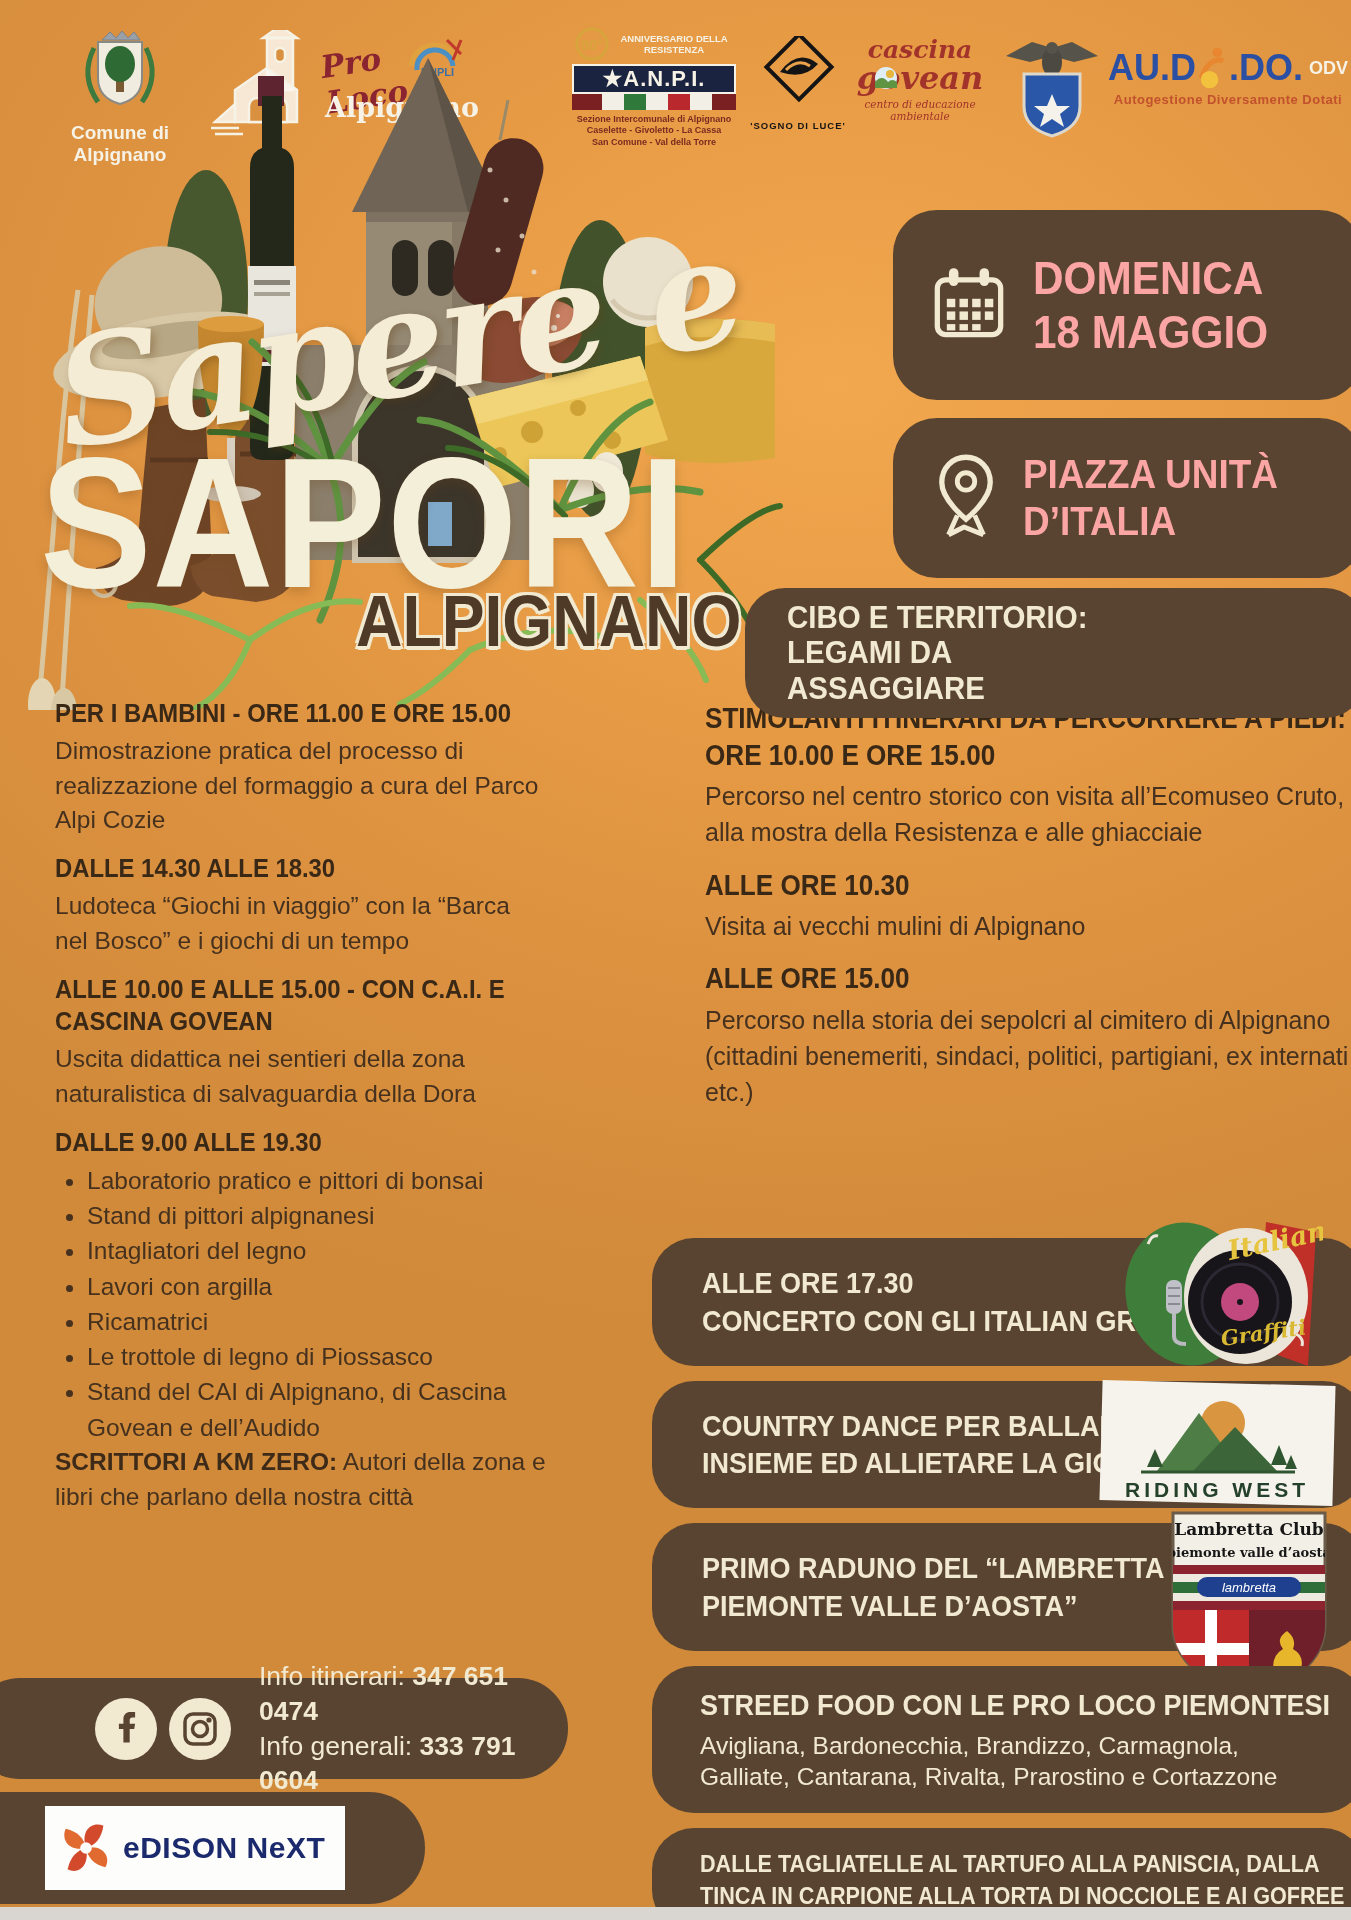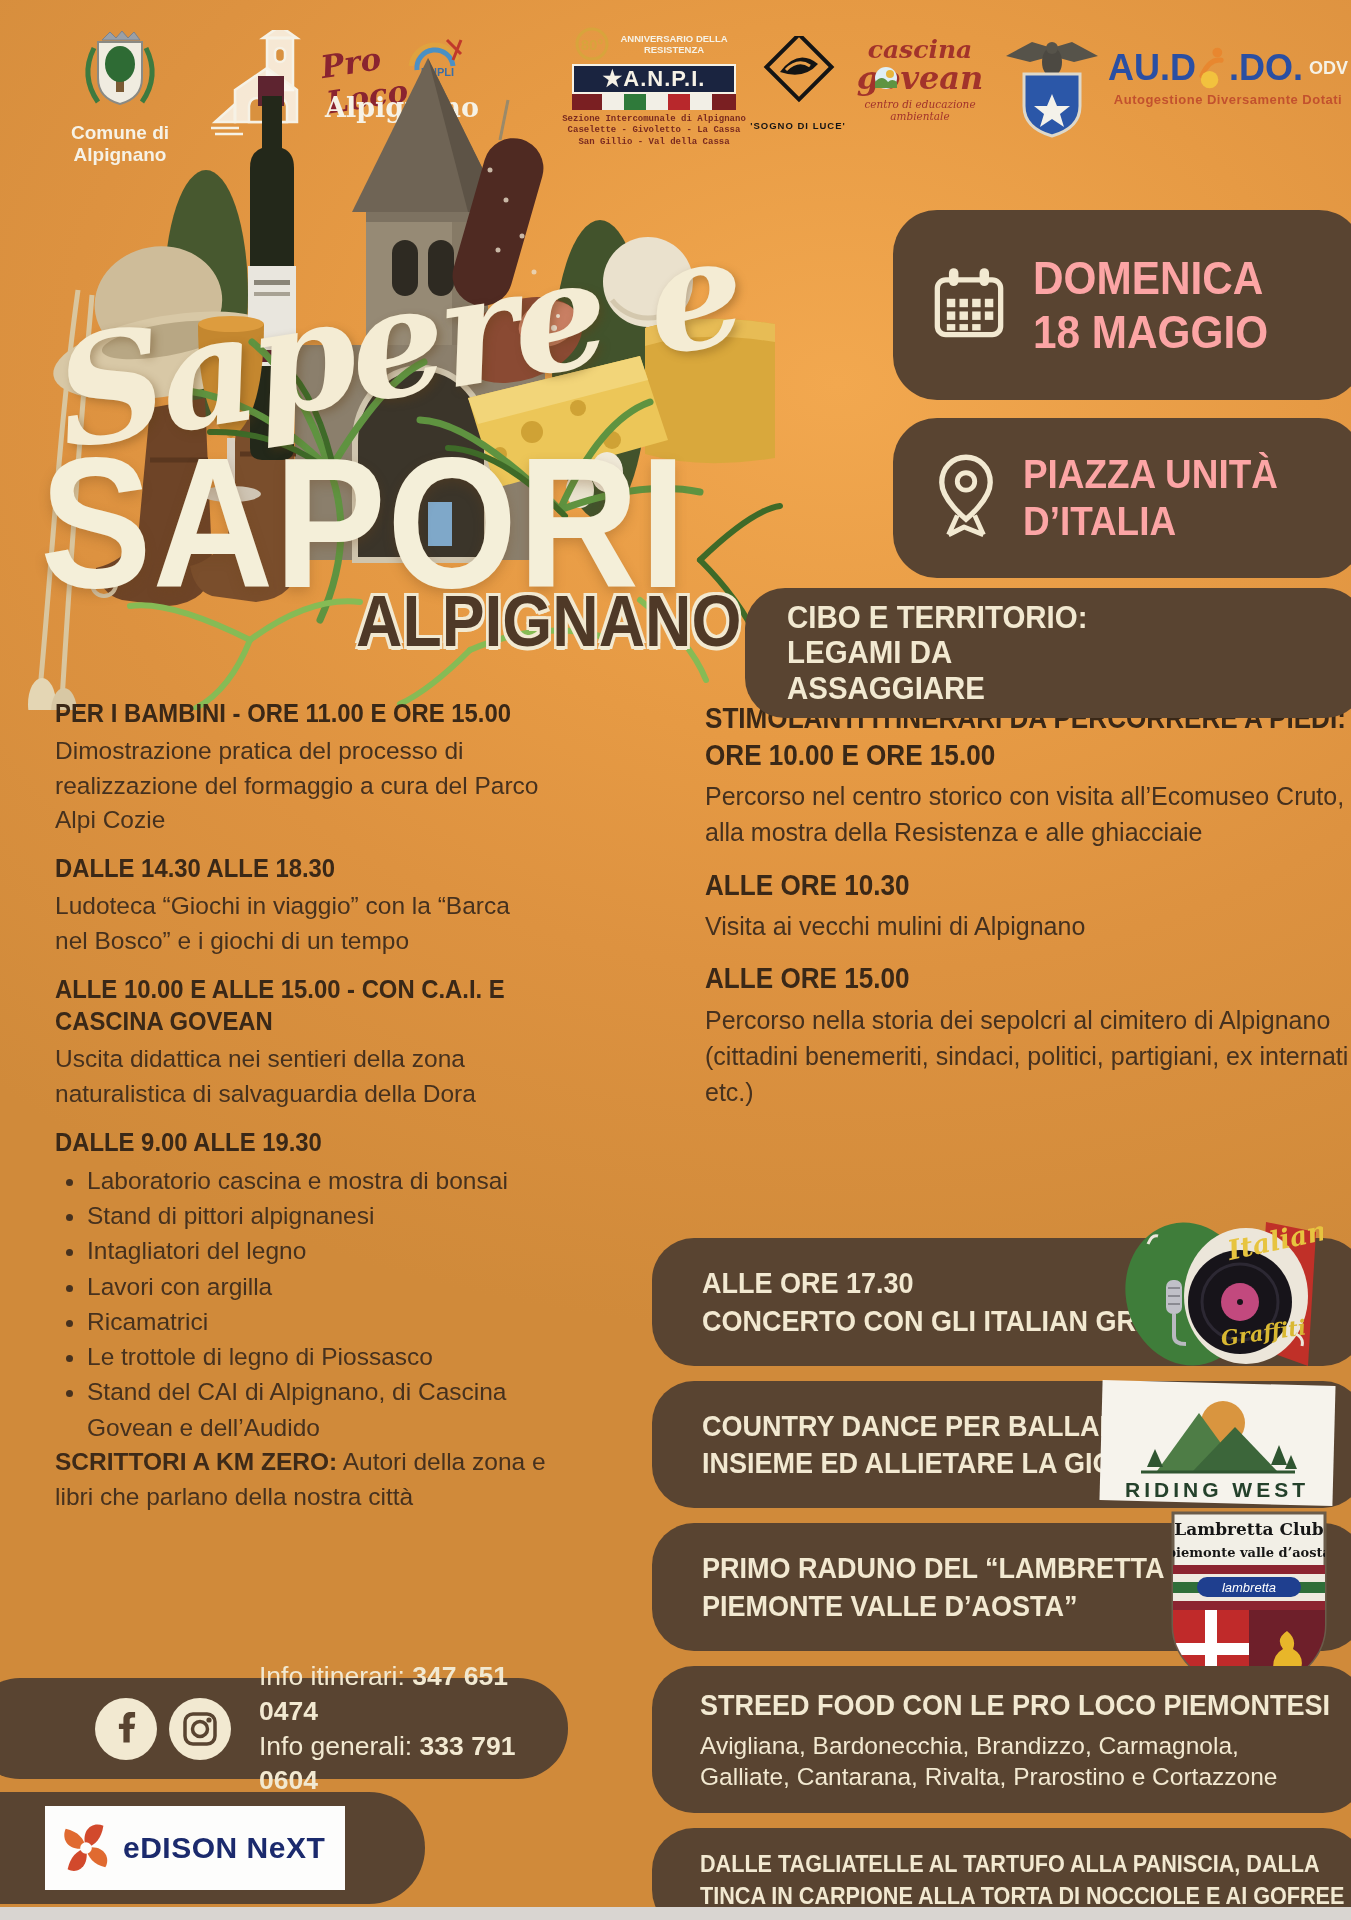--- a/index.html
+++ b/index.html
@@ -138,24 +138,24 @@
     <div style="margin:2px auto 0;width:160px;background:#1a2440;border:2px solid #f6f2e6;color:#f6f2e6;font-weight:800;font-size:22px;letter-spacing:1px;">★A.N.P.I.</div>
     <svg width="164" height="16" viewBox="0 0 164 16">
       <rect x="0" y="0" width="30" height="16" fill="#7a1f22"></rect>
         <rect x="30" y="0" width="22" height="16" fill="#f2efe6"></rect>
       <rect x="52" y="0" width="22" height="16" fill="#2f7a3a"></rect>
         <rect x="74" y="0" width="22" height="16" fill="#f2efe6"></rect>
       <rect x="96" y="0" width="22" height="16" fill="#b8282c"></rect>
         <rect x="118" y="0" width="22" height="16" fill="#f2efe6"></rect>
       <rect x="140" y="0" width="24" height="16" fill="#7a1f22"></rect>
     </svg>
-    <div style="font-size:9px;font-weight:700;color:#7a2a20;line-height:1.25;font-family:Liberation Mono, monospace;">
+    <div style="font-size:9px;font-weight:700;color:#7a2a20;line-height:1.25;">
       <div>Sezione Intercomunale di Alpignano</div>
       <div>Caselette - Givoletto - La Cassa</div>
-      <div>San Gillio - Val della Cassa</div>
+      <div>San Comune - Val della Torre</div>
     </div>
   </div>
 
   <div class="logo" style="left:748px;top:36px;width:100px;">
     <svg width="92" height="80" viewBox="0 0 92 80">
       <rect x="24" y="8" width="46" height="46" fill="none" stroke="#141414" stroke-width="4" transform="rotate(45 47 31)"></rect>
       <path d="M28,36 Q46,12 66,28 Q52,44 28,36 Z" fill="#141414"></path>
       <path d="M34,34 Q46,22 58,30" fill="none" stroke="#e9a04b" stroke-width="3"></path>
     </svg>
     <div style="font-size:9.5px;font-weight:700;color:#141414;letter-spacing:1px;">'SOGNO DI LUCE'</div>
@@ -373,21 +373,21 @@
     <p class="bL">Dimostrazione pratica del processo di realizzazione del formaggio a cura del Parco Alpi Cozie</p>
     <div class="hL"><span class="cond">DALLE 14.30 ALLE 18.30</span></div>
     <p class="bL">Ludoteca “Giochi in viaggio” con la “Barca nel Bosco” e i giochi di un tempo</p>
     <div class="hL">
       <span class="cond">ALLE 10.00 E ALLE 15.00 - CON C.A.I. E</span><br>
       <span class="cond">CASCINA GOVEAN</span>
     </div>
     <p class="bL">Uscita didattica nei sentieri della zona naturalistica di salvaguardia della Dora</p>
     <div class="hL"><span class="cond">DALLE 9.00 ALLE 19.30</span></div>
     <ul class="blt">
-      <li>Laboratorio cascina e mostra di bonsai</li>
+      <li>Laboratorio pratico e pittori di bonsai</li>
       <li>Stand di pittori alpignanesi</li>
       <li>Intagliatori del legno</li>
       <li>Lavori con argilla</li>
       <li>Ricamatrici</li>
       <li>Le trottole di legno di Piossasco</li>
       <li>Stand del CAI di Alpignano, di Cascina Govean e dell’Audido</li>
     </ul>
     <p class="bL"><span class="lead">SCRITTORI A KM ZERO:</span><span> Autori della zona e libri che parlano della nostra città</span></p>
   </div>
 

